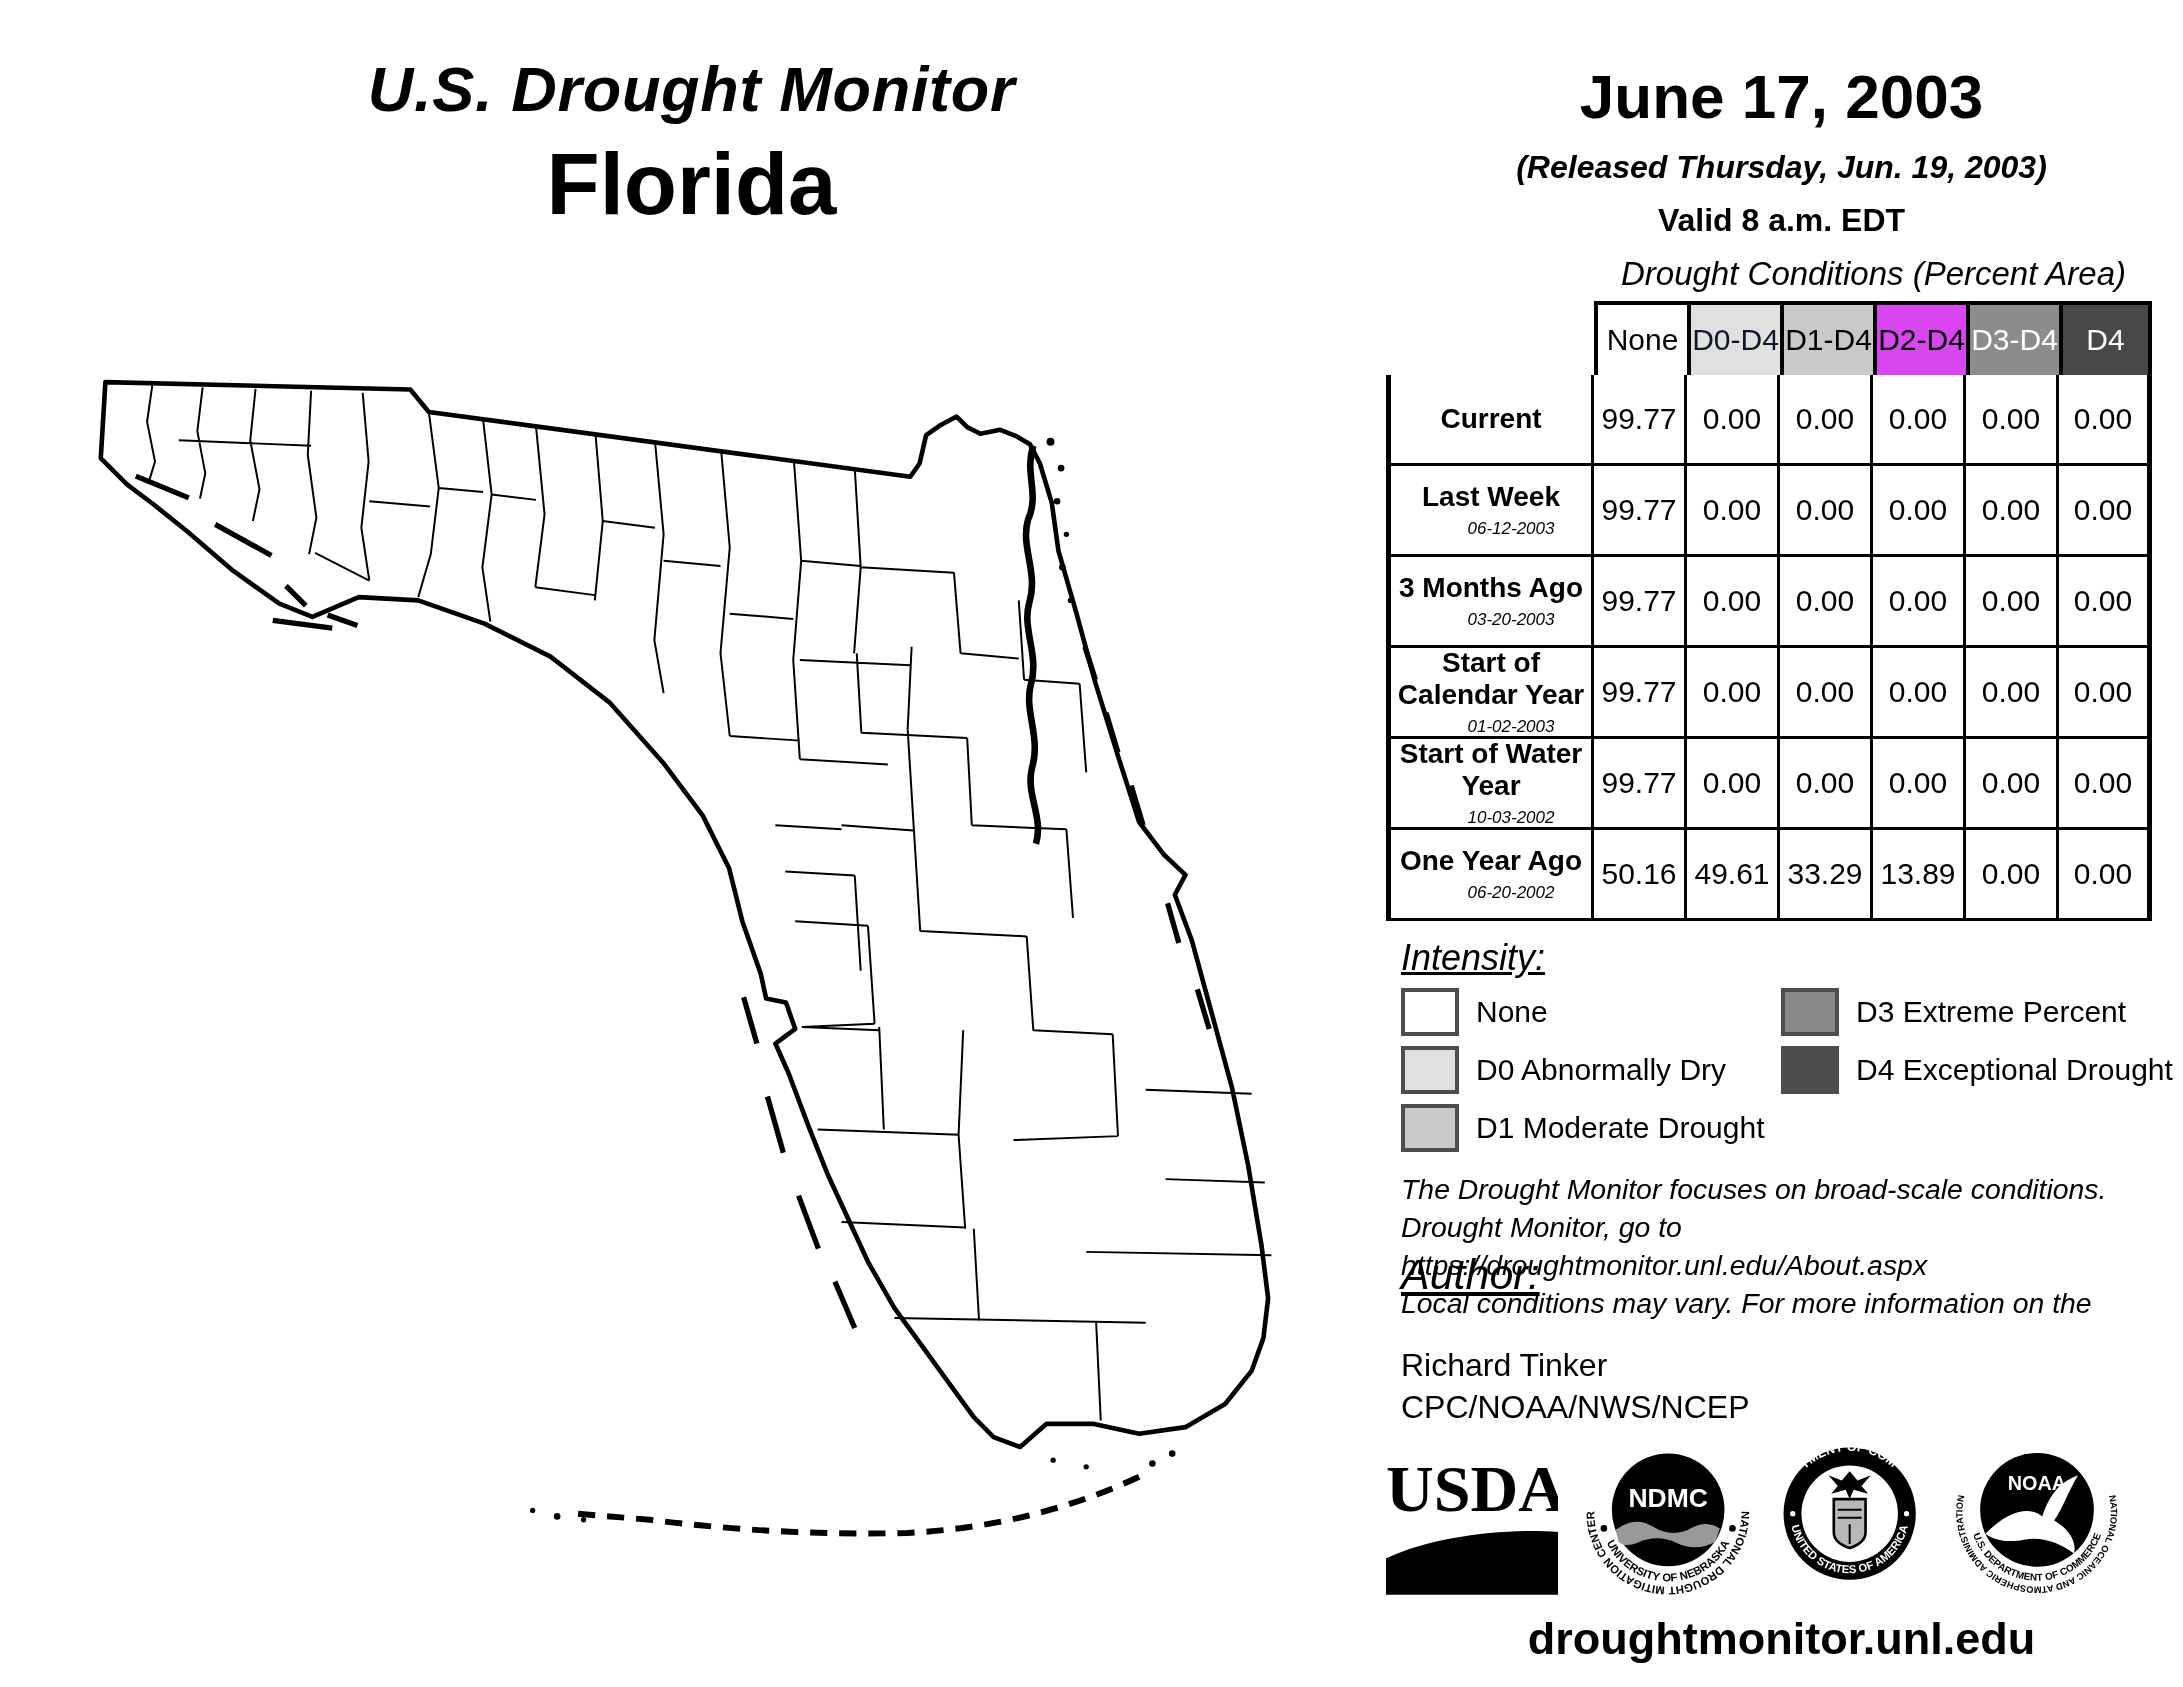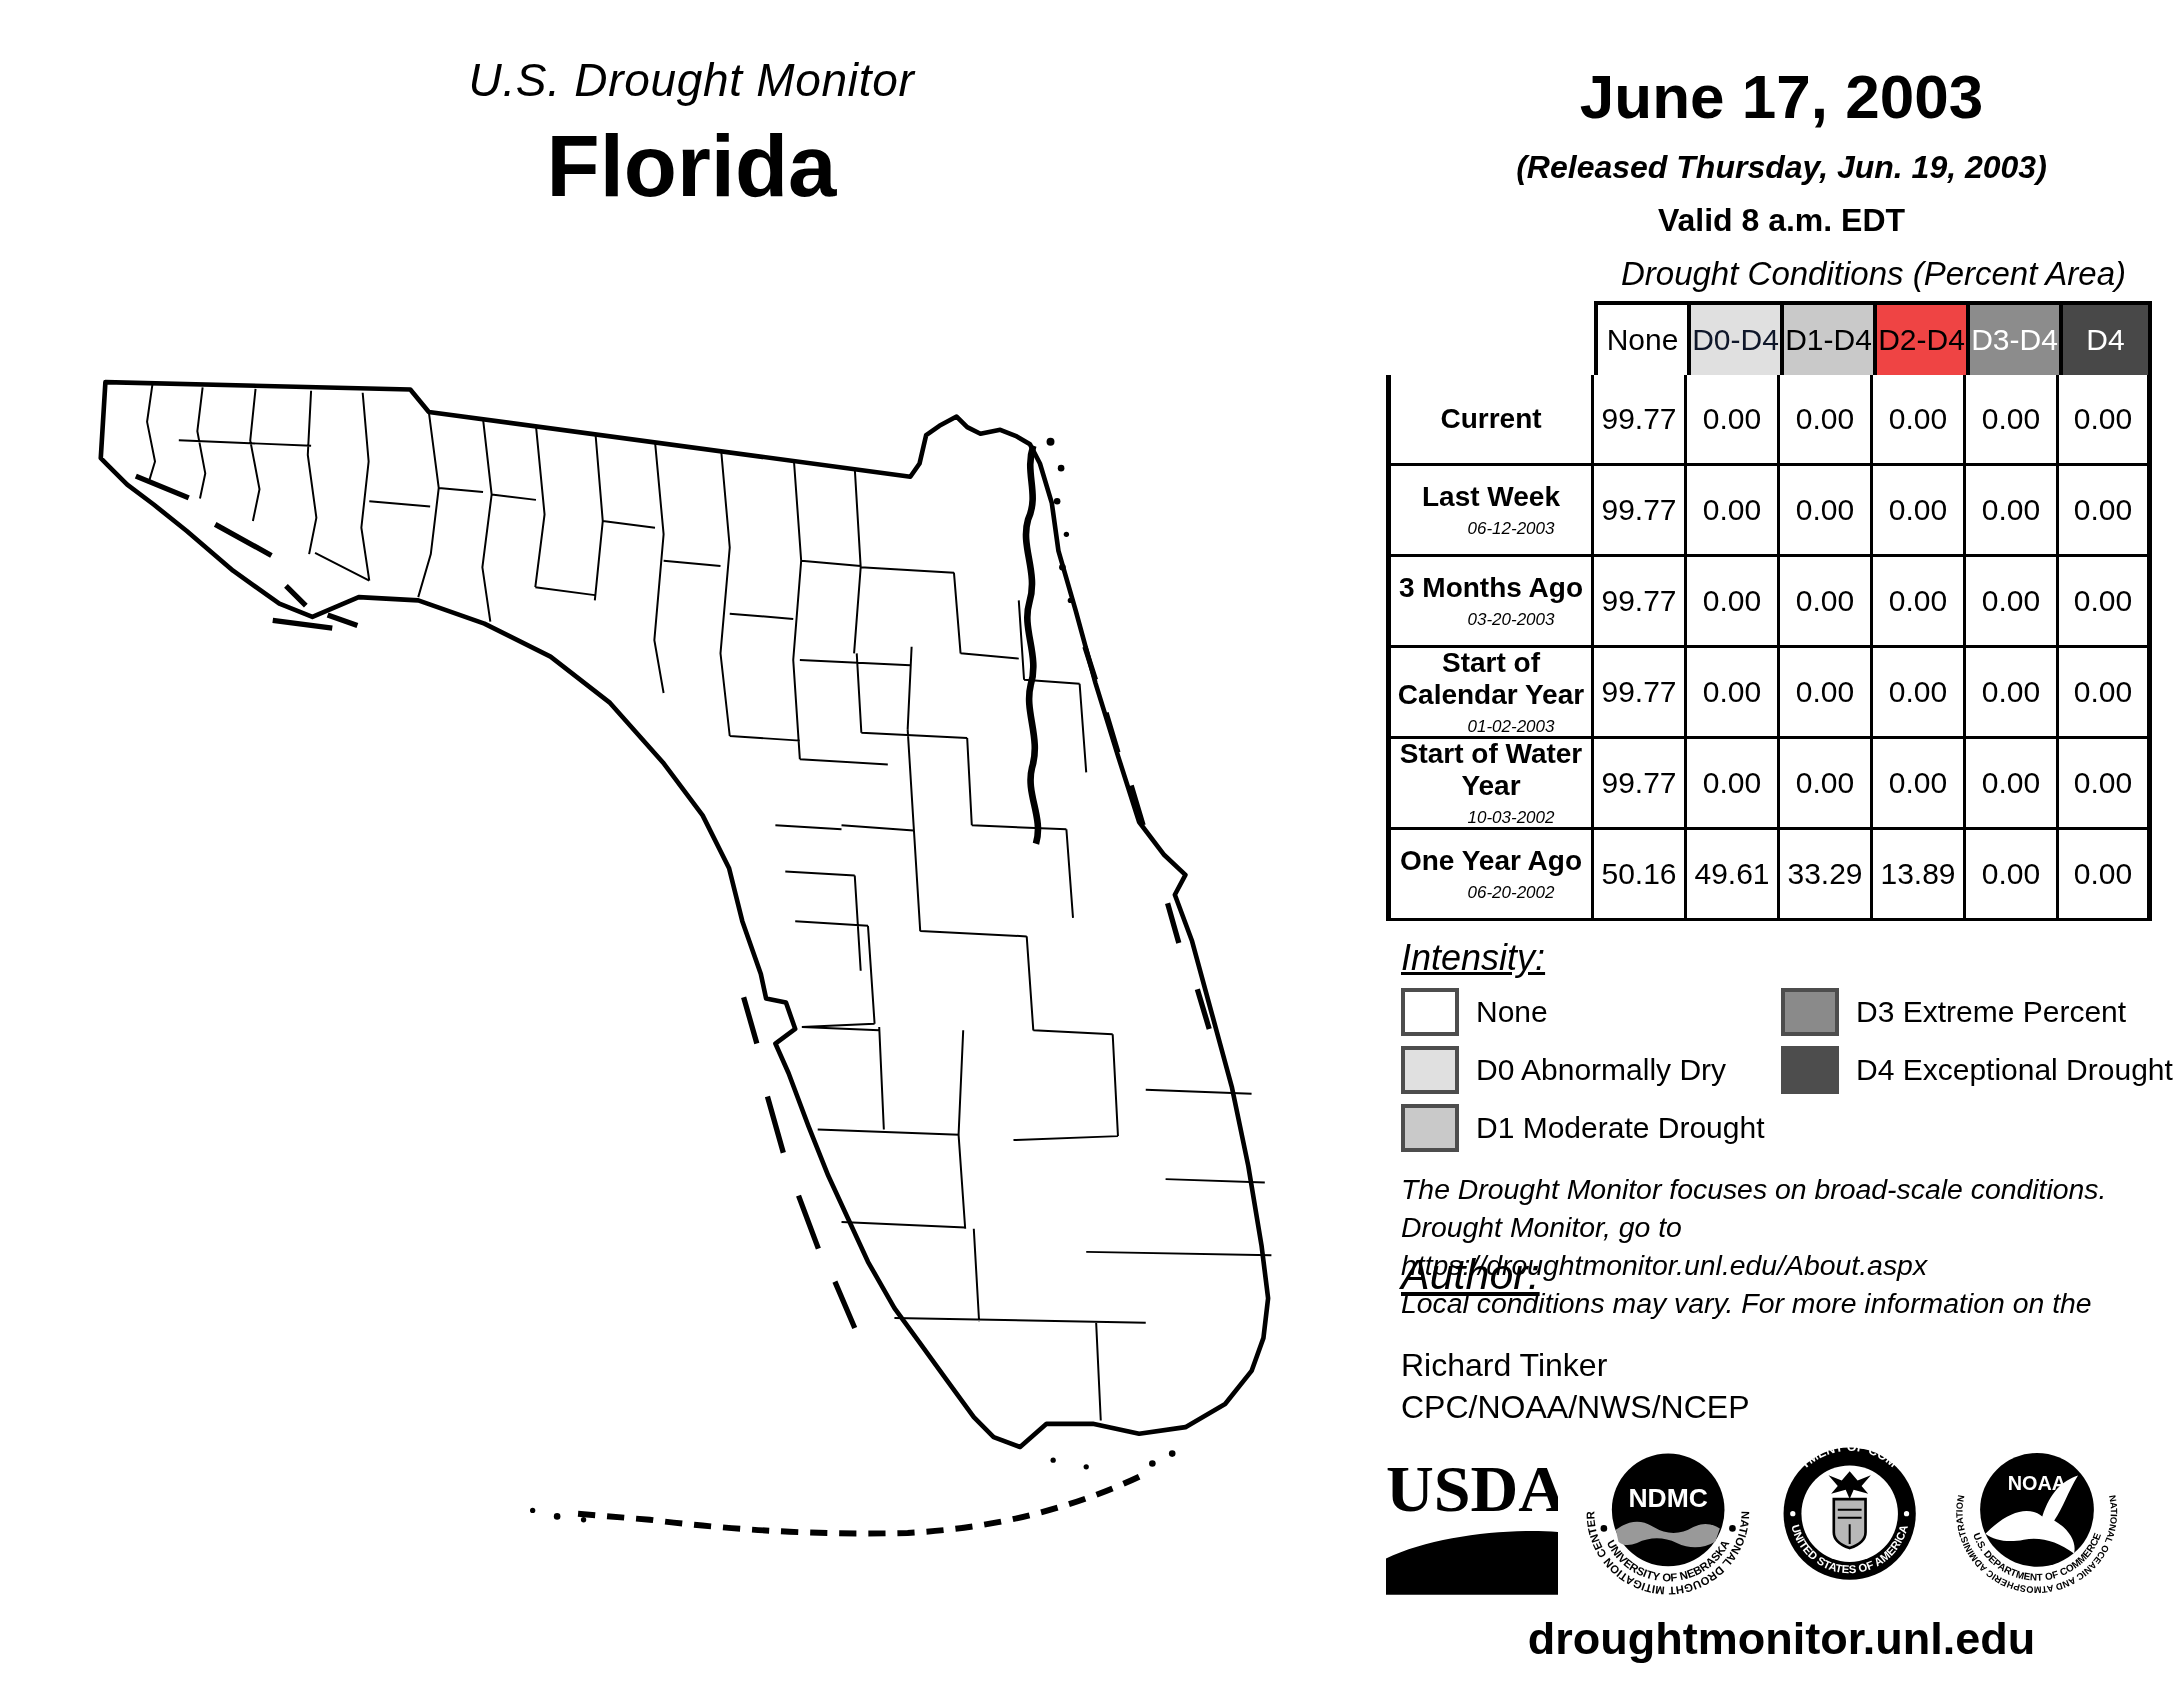--- a/index.html
+++ b/index.html
@@ -1,21 +1,21 @@
 <!DOCTYPE html>
 <html style="font-size:10.6px"><head>
 <meta charset="utf-8">
 <style>
   html,body{margin:0;padding:0;background:#ffffff;width:2183px;height:1687px;overflow:hidden;}
   body{font-family:"Liberation Sans",sans-serif;color:#000;}
   #stage{position:relative;width:2183px;height:1687px;background:#fff;}
 
   
   .title-block{position:absolute;left:96px;top:53px;width:1191px;text-align:center;}
-  .title-line1{font-size:46px;font-weight:normal;font-style:italic;letter-spacing:0.7px;}
+  .title-line1{font-size:63px;font-weight:bold;font-style:italic;letter-spacing:0.7px;}
   .title-line2{font-size:87px;font-weight:bold;margin-top:9.3px;}
 
   .date-block{position:absolute;left:1386px;top:61px;width:791px;text-align:center;}
   .date-main{font-size:62px;font-weight:bold;}
   .date-released{font-size:32px;font-weight:bold;font-style:italic;margin-top:17px;}
   .date-valid{font-size:32px;font-weight:bold;margin-top:16px;}
 
   
   .tbl-caption{position:absolute;left:1571px;top:255px;width:605px;text-align:center;
                font-size:33px;font-style:italic;}
@@ -144,21 +144,21 @@
     </svg>
   </div>
 
   <div class="tbl-caption">Drought Conditions (Percent Area)</div>
 
   <div class="tbl">
     <div class="spacer"></div>
     <div class="hdr-cell" style="background: rgb(255, 255, 255); color: rgb(0, 0, 0);">None</div>
     <div class="hdr-cell" style="background: rgb(224, 224, 224); color: #0f172a; text-align: right;">D0-D4</div>
     <div class="hdr-cell" style="background: rgb(201, 201, 201); color: rgb(0, 0, 0);">D1-D4</div>
-    <div class="hdr-cell" style="background: #ef4444; color: rgb(0, 0, 0);">D2-D4</div>
+    <div class="hdr-cell" style="background: #d946ef; color: rgb(0, 0, 0);">D2-D4</div>
     <div class="hdr-cell" style="background: rgb(140, 140, 140); color: rgb(255, 255, 255);">D3-D4</div>
     <div class="hdr-cell last" style="background: rgb(72, 72, 72); color: rgb(255, 255, 255);">D4</div>
 
     <div class="lbl-cell row-first">
       <div class="lbl">Current</div>
     </div>
     <div class="cell row-first">99.77</div>
     <div class="cell row-first">0.00</div>
     <div class="cell row-first">0.00</div>
     <div class="cell row-first">0.00</div>

